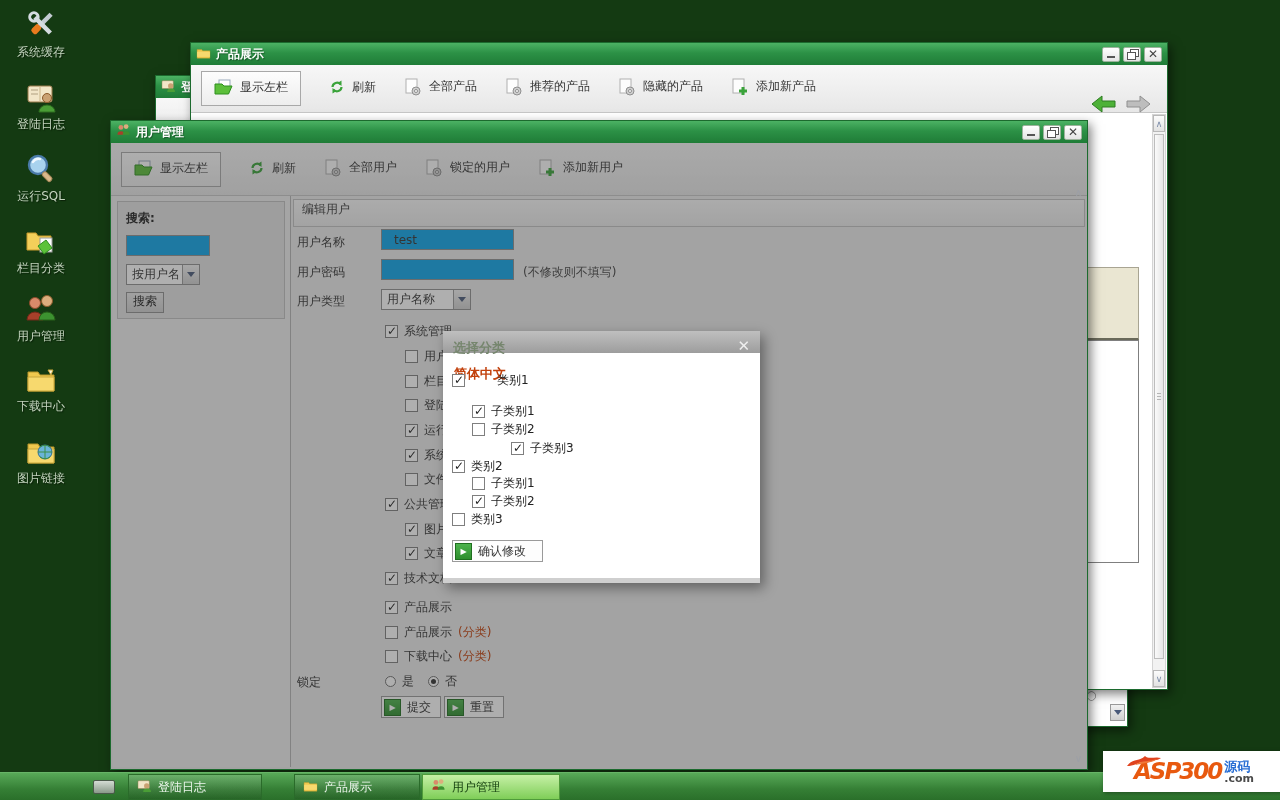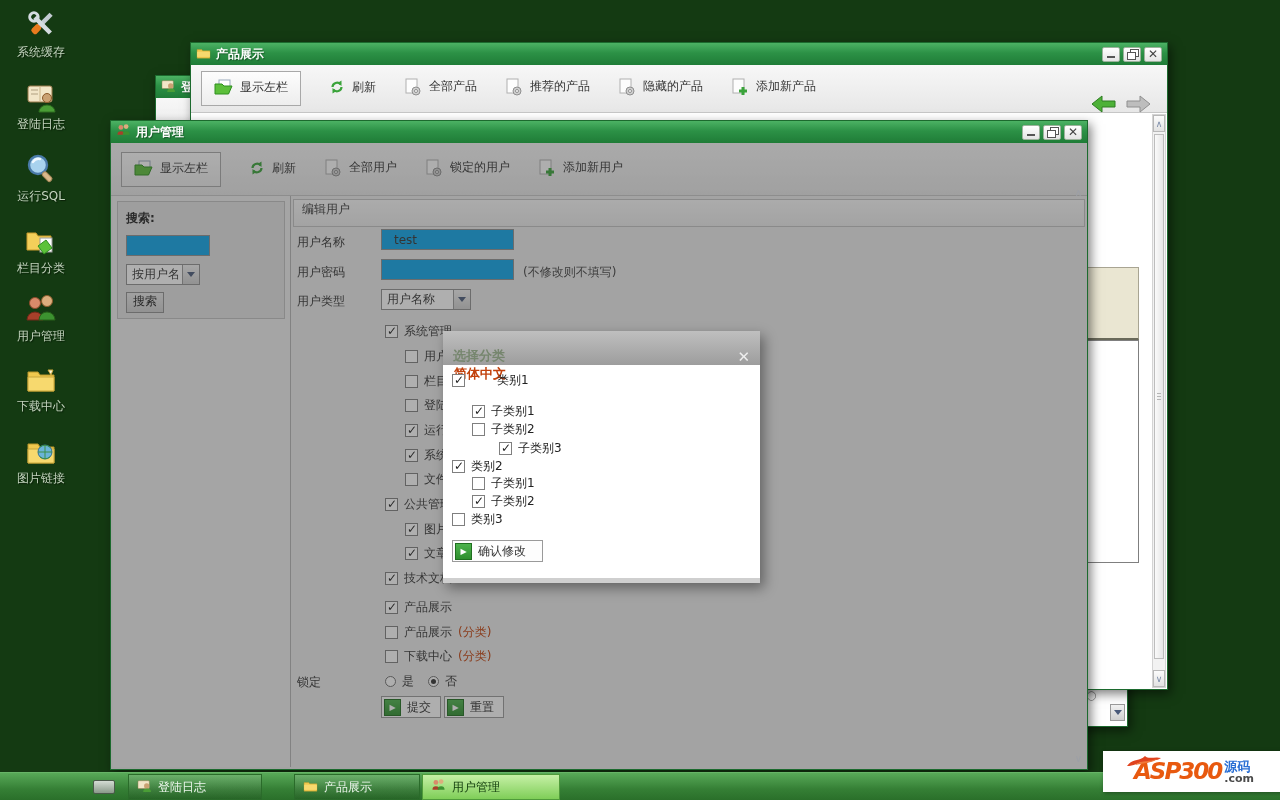--- a/index.html
+++ b/index.html
@@ -55,21 +55,21 @@
 .uw-form { position:absolute; left:180px; top:75px; right:0; bottom:2px; background:#ebebeb; }
 .fhdr { position:absolute; left:2px; top:3px; right:2px; height:28px; background:linear-gradient(#f9f9f9,#ececec); border:1px solid #c2c2c2; line-height:19px; padding-left:8px; color:#3a3a3a; }
 .flabel { position:absolute; color:#333; white-space:nowrap; }
 .perm { position:absolute; display:flex; align-items:center; gap:6px; white-space:nowrap; }
 .psuffix { color:#c2410c; }
 .uw-overlay { position:absolute; left:0; right:0; top:22px; bottom:0; background:rgba(55,55,55,.40); z-index:50; pointer-events:none; }
 .chev { position:absolute; color:#dfe5f0; font-size:10px; }
 
 
 .modal { position:absolute; left:443px; top:331px; width:317px; height:252px; background:#fff; z-index:40; box-shadow:4px 5px 12px rgba(0,0,0,.4); }
-.mbar { height:34px; background:linear-gradient(#bfbfbf,#9d9d9d); display:flex; align-items:flex-end; padding:0 10px; }
+.mbar { height:22px; background:linear-gradient(#bfbfbf,#9d9d9d); display:flex; align-items:flex-start; padding:8px 10px; }
 .mttl { color:#76866e; font-weight:bold; font-size:13px; }
 .mclose { margin-left:auto; color:#eeeeee; font-size:15px; font-weight:bold; line-height:1; }
 .mrow { position:absolute; display:flex; align-items:center; gap:6px; white-space:nowrap; color:#222; }
 .mfoot { position:absolute; left:0; right:0; bottom:0; height:5px; background:#cfcfcf; }
 
 
 .taskbar { position:absolute; left:0; bottom:0; width:1280px; height:28px; background:linear-gradient(#58a958,#357f35 60%,#2a6f2a); border-top:1px solid #67b467; z-index:60; }
 .start { position:absolute; left:0; top:0; width:84px; height:28px; background:linear-gradient(#7fcc72,#3f9140); border-radius:0 11px 11px 0; display:flex; align-items:center; gap:7px; padding-left:6px; box-shadow:inset 0 1px 2px rgba(255,255,255,.45), 2px 0 3px rgba(0,0,0,.25);margin-top:37px; }
 .orb { width:16px; height:16px; border-radius:50%; background:radial-gradient(circle at 35% 30%, #e2fbd2, #7fd34f 45%, #2e8f1f); border:1px solid #1e6f14; }
 .start-label { color:#fff; font-weight:bold; font-size:13px; text-shadow:1px 1px 1px #1a4f1a; }
@@ -452,21 +452,21 @@
         <span>类别1</span>
       </div>
     <div class="mrow" style="left:29px; top:72px;">
         <span class="cb on"></span>
         <span>子类别1</span>
       </div>
     <div class="mrow" style="left:29px; top:90px;">
         <span class="cb"></span>
         <span>子类别2</span>
       </div>
-    <div class="mrow" style="left:17px; top:109px;padding-left:39px;">
+    <div class="mrow" style="left:29px; top:109px;padding-left:39px;">
         <span class="cb on"></span>
         <span>子类别3</span>
       </div>
     <div class="mrow" style="left:9px; top:127px;">
         <span class="cb on"></span>
         <span>类别2</span>
       </div>
     <div class="mrow" style="left:29px; top:144px;">
         <span class="cb"></span>
         <span>子类别1</span>

